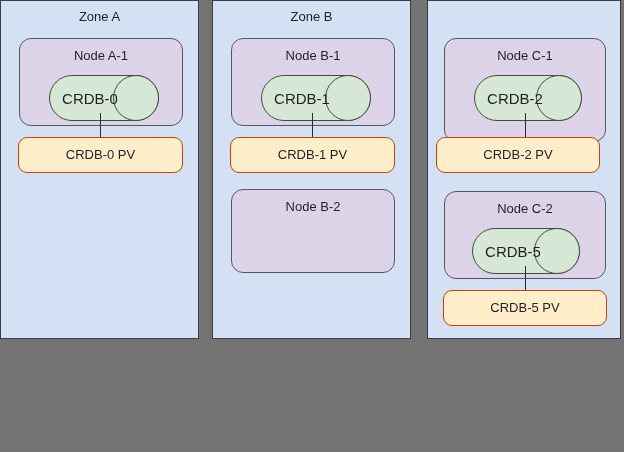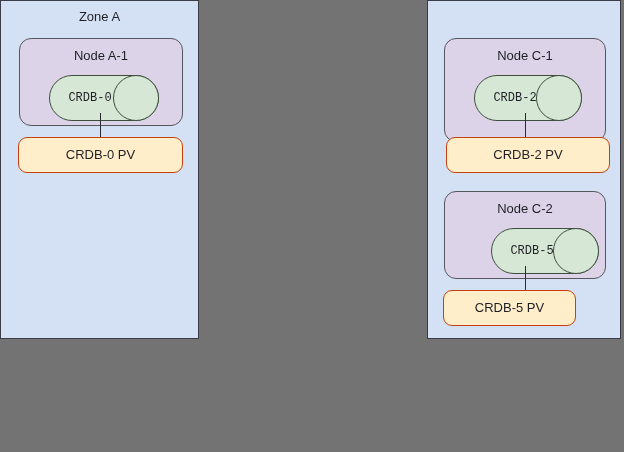--- a/index.html
+++ b/index.html
@@ -83,25 +83,24 @@
     display: block;
     overflow: visible;
   }
   .cyl-label {
     position: absolute;
     top: 50%;
     transform: translateY(-50%);
     left: 4px;
     width: 74px;
     text-align: center;
-    font-size: 12px;
+    font-size: 15px;
     color: #1f1f26;
     line-height: 11px;
     pointer-events: none;
-    font-family: Liberation Mono, monospace;
   }
 
   
   .connector {
     position: absolute;
     width: 0;
     border-left: 1px solid #2a2a31;
   }
 </style>
 </head>
@@ -124,53 +123,78 @@
       </div>
     </div>
 
     <div class="connector" style="left:99px; top:112px; height:25px;"></div>
 
     <div class="pv" style="left:17px; top:136px; width:165px; height:36px;">
       <span class="pv-label">CRDB-0 PV</span>
     </div>
   </div>
 
+  <div class="zone" style="left:212px; top:0px; width:199px; height:339px;">
+    <div class="zone-title">Zone B</div>
+
+    <div class="node" style="left:18px; top:37px; width:164px; height:88px;">
+      <div class="node-title">Node B-1</div>
+
+      <div class="cylinder" style="left:29px; top:36px; width:110px; height:46px;">
+        <svg width="110" height="46" viewBox="0 0 110 46" aria-hidden="true">
+          <path d="M 23 0.5 L 87 0.5 A 22.5 22.5 0 0 1 87 45.5 L 23 45.5 A 22.5 22.5 0 0 1 23 0.5 Z" fill="#d6e8d5" stroke="#3d4f3c" stroke-width="1"></path>
+          <ellipse cx="87" cy="23" rx="22.5" ry="22.5" fill="#d6e8d5" stroke="#3d4f3c" stroke-width="1"></ellipse>
+        </svg>
+        <div class="cyl-label">CRDB-1</div>
+      </div>
+    </div>
+
+    <div class="connector" style="left:99px; top:112px; height:25px;"></div>
+
+    <div class="pv" style="left:17px; top:136px; width:165px; height:36px;">
+      <span class="pv-label">CRDB-1 PV</span>
+    </div>
+
+    <div class="node" style="left:18px; top:188px; width:164px; height:84px;">
+      <div class="node-title">Node B-2</div>
+    </div>
+  </div>
 
   <div class="zone" style="left:427px; top:0px; width:194px; height:339px;">
 
     <div class="node" style="left:16px; top:37px; width:162px; height:104px;">
       <div class="node-title">Node C-1</div>
 
       <div class="cylinder" style="left:29px; top:36px; width:108px; height:46px;">
         <svg width="108" height="46" viewBox="0 0 108 46" aria-hidden="true">
           <path d="M 23 0.5 L 85 0.5 A 22.5 22.5 0 0 1 85 45.5 L 23 45.5 A 22.5 22.5 0 0 1 23 0.5 Z" fill="#d6e8d5" stroke="#3d4f3c" stroke-width="1"></path>
           <ellipse cx="85" cy="23" rx="22.5" ry="22.5" fill="#d6e8d5" stroke="#3d4f3c" stroke-width="1"></ellipse>
         </svg>
         <div class="cyl-label">CRDB-2</div>
       </div>
     </div>
 
     <div class="connector" style="left:97px; top:112px; height:25px;"></div>
 
-    <div class="pv" style="left:18px; top:136px; width:164px; height:36px;">
+    <div class="pv" style="left:8px; top:136px; width:164px; height:36px;">
       <span class="pv-label">CRDB-2 PV</span>
     </div>
 
     <div class="node" style="left:16px; top:190px; width:162px; height:88px;">
       <div class="node-title">Node C-2</div>
 
-      <div class="cylinder" style="left:46px; top:36px; width:108px; height:46px;">
+      <div class="cylinder" style="left:27px; top:36px; width:108px; height:46px;">
         <svg width="108" height="46" viewBox="0 0 108 46" aria-hidden="true">
           <path d="M 23 0.5 L 85 0.5 A 22.5 22.5 0 0 1 85 45.5 L 23 45.5 A 22.5 22.5 0 0 1 23 0.5 Z" fill="#d6e8d5" stroke="#3d4f3c" stroke-width="1"></path>
           <ellipse cx="85" cy="23" rx="22.5" ry="22.5" fill="#d6e8d5" stroke="#3d4f3c" stroke-width="1"></ellipse>
         </svg>
         <div class="cyl-label">CRDB-5</div>
       </div>
     </div>
 
     <div class="connector" style="left:97px; top:265px; height:25px;"></div>
 
-    <div class="pv" style="left:15px; top:289px; width:133px; height:36px;">
+    <div class="pv" style="left:15px; top:289px; width:164px; height:36px;">
       <span class="pv-label">CRDB-5 PV</span>
     </div>
   </div>
 
 </div>
 
 </body></html>

